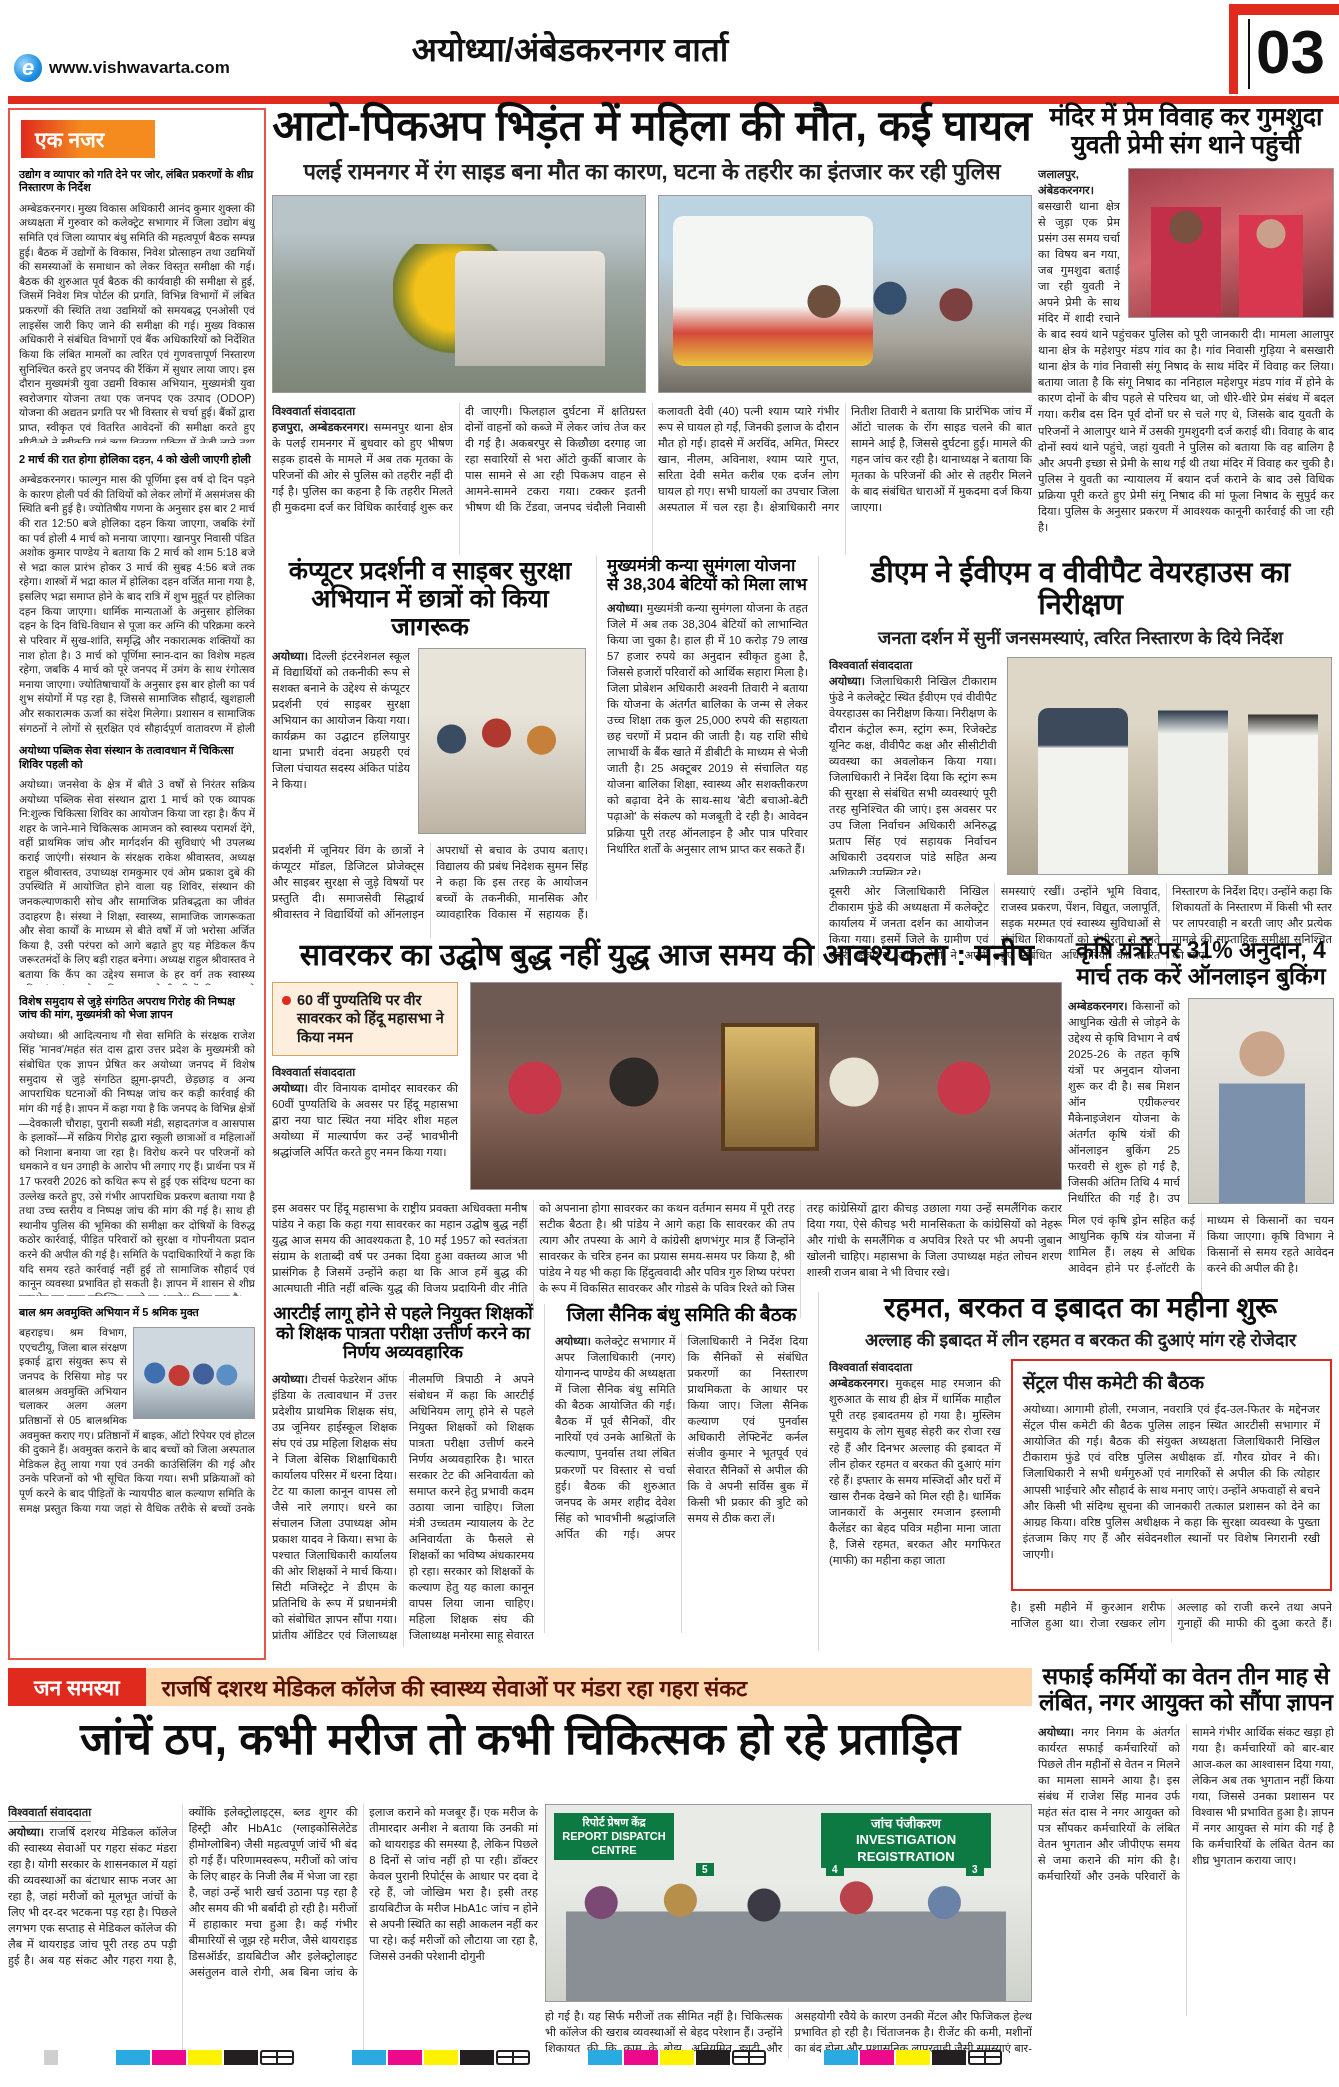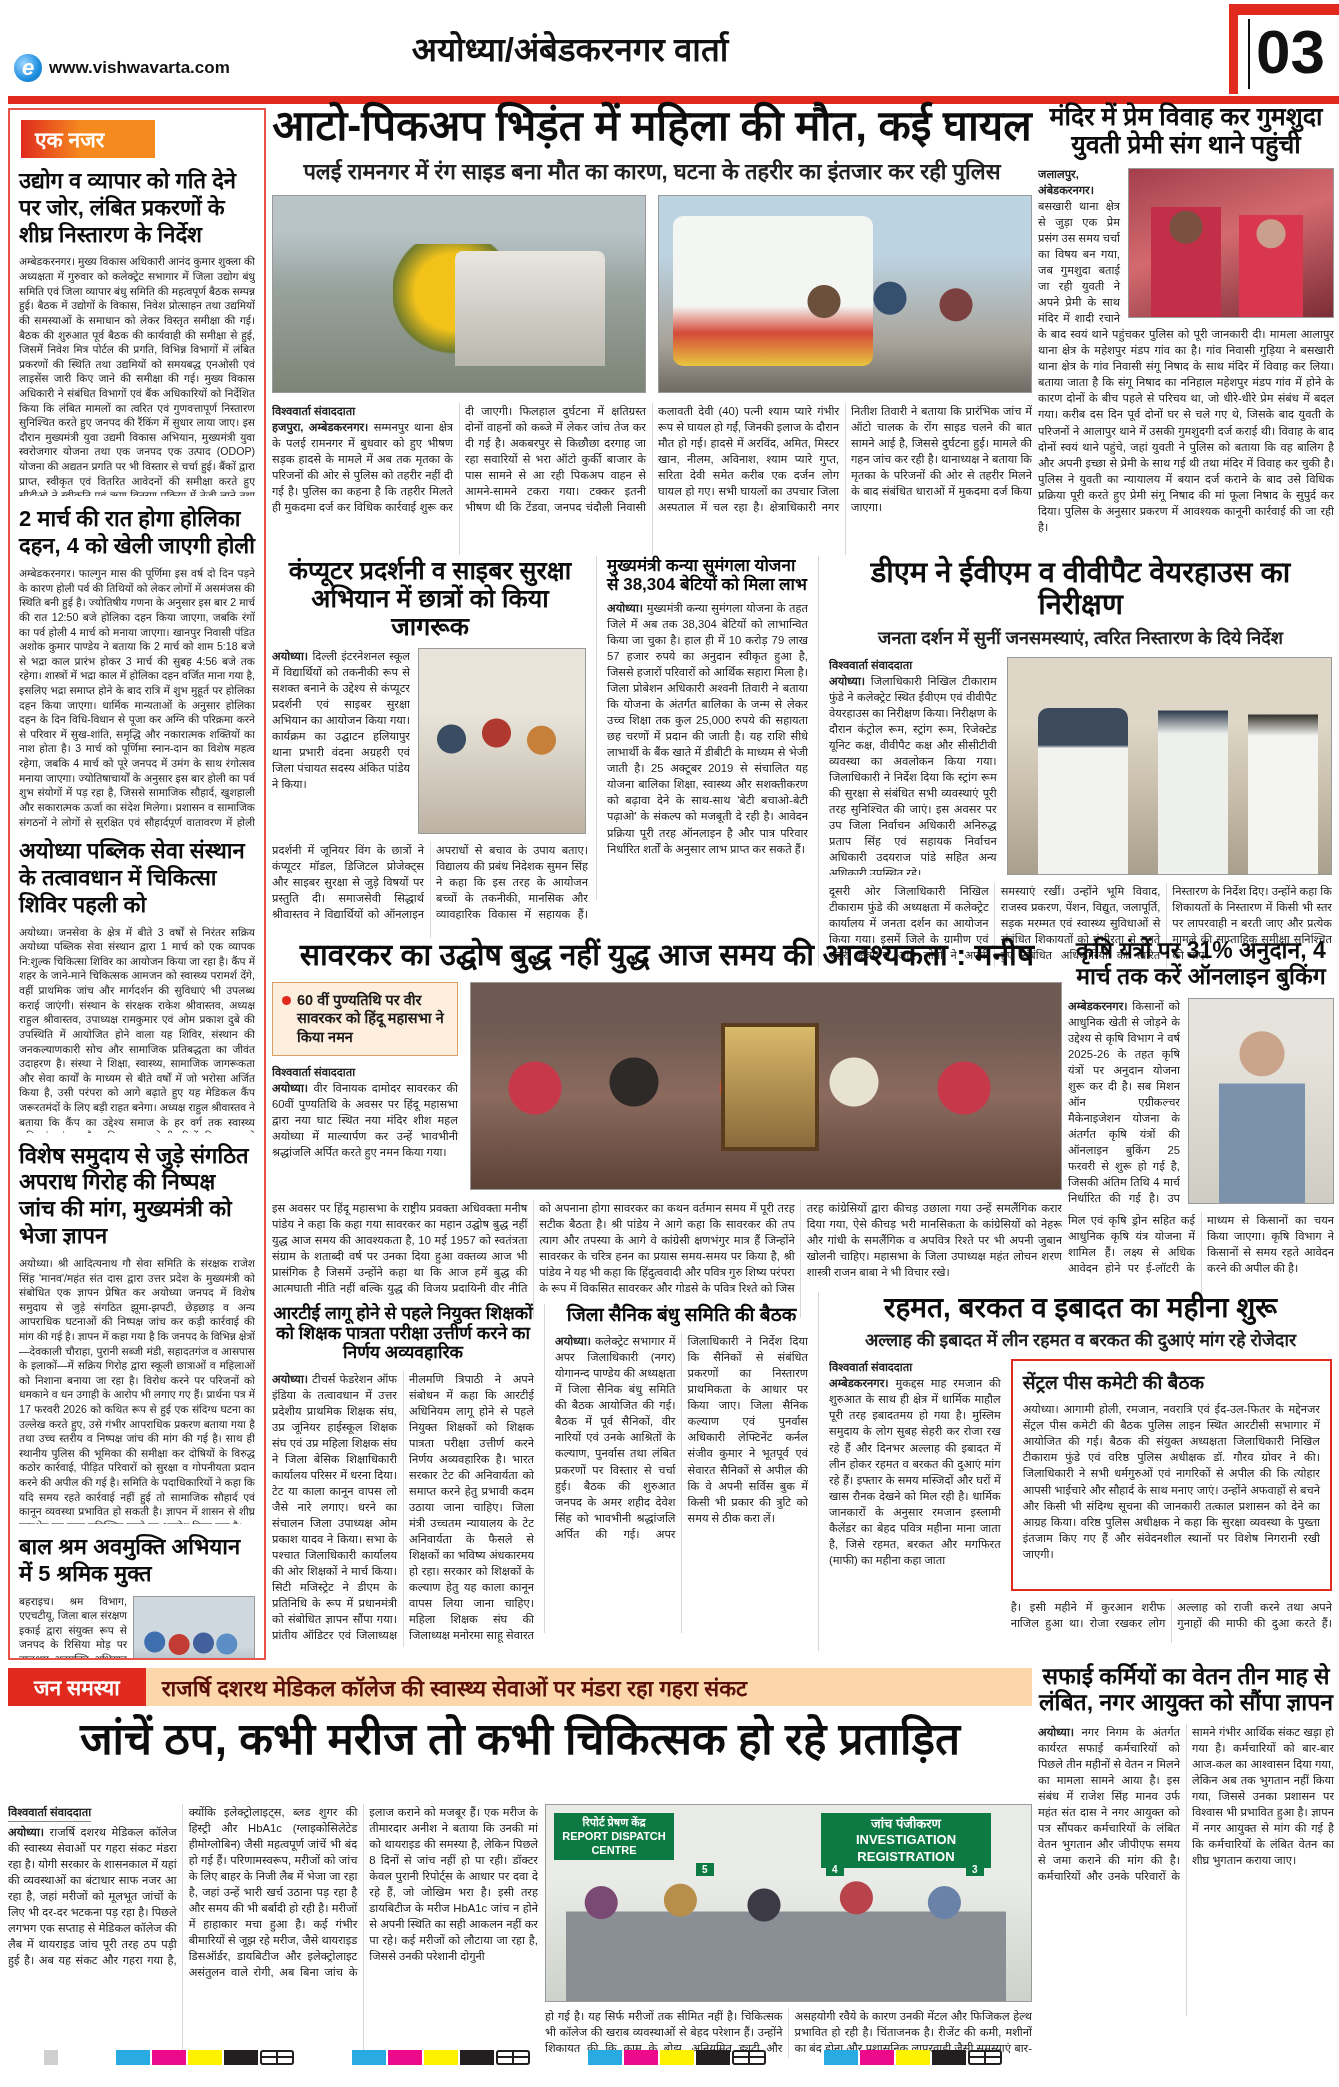--- a/index.html
+++ b/index.html
@@ -33,21 +33,21 @@
   .body-t b{font-size:11.3px;}
   .cols2{column-count:2;column-gap:12px;column-rule:1px solid #d8d8d8;}
   .cols3{column-count:3;column-gap:12px;column-rule:1px solid #d8d8d8;}
   .cols4{column-count:4;column-gap:12px;column-rule:1px solid #d8d8d8;}
   .clip{overflow:hidden;}
   .photo{border:1px solid #9a9a9a;position:relative;overflow:hidden;}
 
   
   .leftbox{position:absolute;left:8px;top:108px;width:258px;height:1552px;border:2px solid #e8554a;padding:8px 9px;overflow:hidden;}
   .eknazar{width:134px;background:linear-gradient(90deg,#e02a1e,#f58a1f 45%);color:#fff;font-size:21px;font-weight:bold;padding:5px 14px;margin:2px 0 10px 2px;}
-  .leftbox h3{font-size:22px;font-weight:bold;line-height:1.22;margin:10px 0 6px;color:#0d0d0d;}
+  .leftbox h3{font-size:11px;font-weight:bold;line-height:1.22;margin:10px 0 6px;color:#0d0d0d;}
   .leftbox .body-t{font-size:10.6px;line-height:1.38;}
   .lb-a1{height:242px;}.lb-a2{height:262px;}.lb-a3{height:208px;}.lb-a4{height:268px;}.lb-a5{height:190px;}
   .ph-children{float:right;width:122px;height:92px;margin:2px 0 4px 6px;background:linear-gradient(180deg,#cfd8de 55%,#8d9aa5);}
   .ph-children:before{content:"";position:absolute;left:8px;top:30px;width:106px;height:50px;background:
     radial-gradient(circle at 12% 30%,#3f6fae 10px,transparent 11px),
     radial-gradient(circle at 35% 35%,#c23b35 10px,transparent 11px),
     radial-gradient(circle at 58% 32%,#42619c 10px,transparent 11px),
     radial-gradient(circle at 80% 34%,#5b8ec4 10px,transparent 11px);}
 
   

